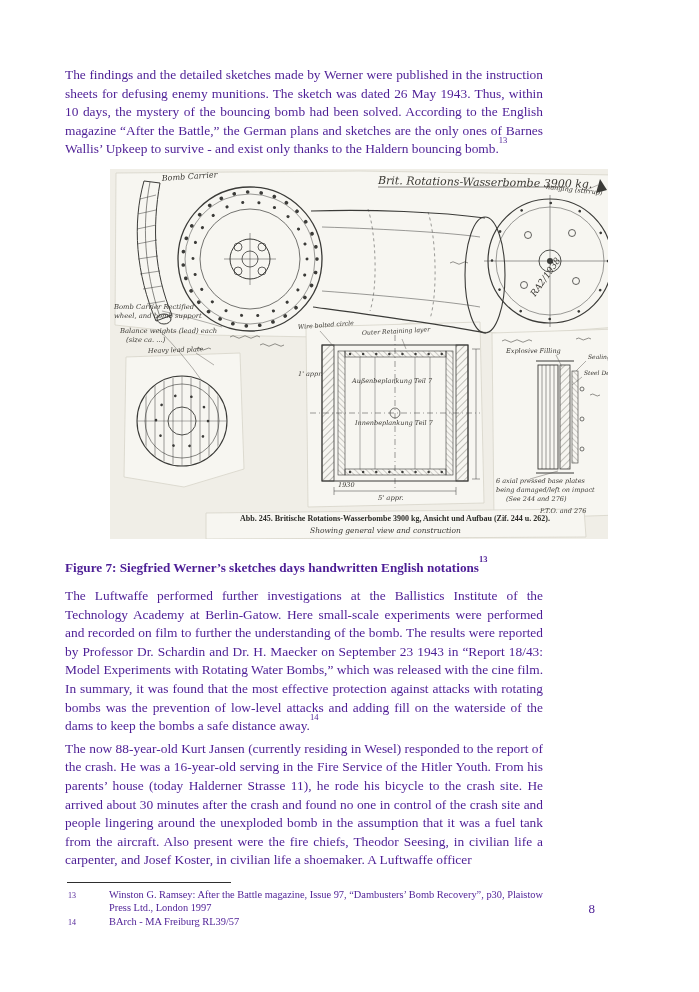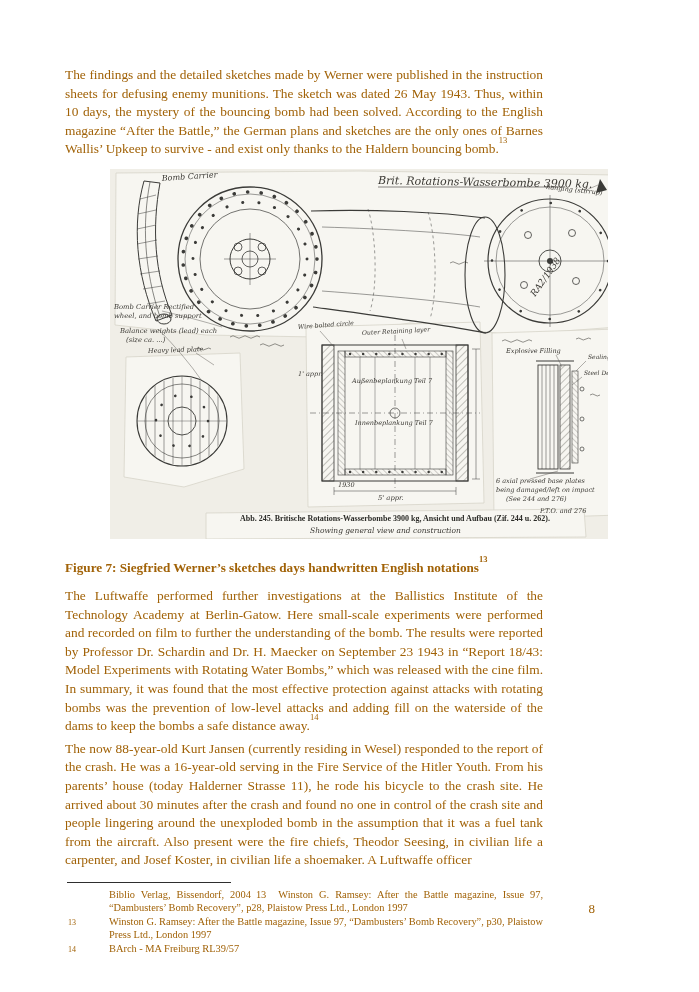--- a/index.html
+++ b/index.html
@@ -1,17 +1,17 @@
 <!DOCTYPE html>
 <html><head>
 <meta charset="utf-8">
 <style>
   html,body{margin:0;padding:0;background:#fff;}
   .page{position:relative;width:608px;height:992px;background:#ffffff;box-sizing:border-box;
-        padding:66px 65px 0 65px;font-family:"Liberation Serif",serif;color:#a16207;overflow:hidden;}
+        padding:66px 65px 0 65px;font-family:"Liberation Serif",serif;color:#4c1d95;overflow:hidden;}
   .body-text{margin:0 0 4px 0;font-size:13.4px;line-height:18.6px;text-align:justify;}
   .fnref{font-size:8.5px;position:relative;top:-5px;line-height:0;}
   .figure-wrap{width:512px;height:370px;margin:10px 0 20px 45px;}
   .figure-caption{margin:0 0 11px 0;font-weight:bold;font-size:13.2px;line-height:17px;}
   .fn-area{margin-top:12px;}
   .fn-rule{width:164px;border-top:1px solid #2e2e2e;margin:0 0 5px 2px;}
   .fn{display:flex;font-size:10.4px;line-height:13.4px;}
   .fn-num{flex:0 0 44px;width:44px;font-size:8px;padding:1.5px 0 0 3px;box-sizing:border-box;}
   .fn-text{flex:0 1 488px;max-width:488px;text-align:justify;}
   .fn-marker{margin:0 12px 0 5px;}
@@ -193,24 +193,20 @@
 
   <p class="figure-caption"><span>Figure 7: Siegfried Werner’s sketches days handwritten English notations</span><sup class="fnref">13</sup></p>
 
   <p class="body-text"><span>The Luftwaffe performed further investigations at the Ballistics Institute of the Technology Academy at Berlin-Gatow. Here small-scale experiments were performed and recorded on film to further the understanding of the bomb. The results were reported by Professor Dr. Schardin and Dr. H. Maecker on September 23 1943 in “Report 18/43: Model Experiments with Rotating Water Bombs,” which was released with the cine film. In summary, it was found that the most effective protection against attacks with rotating bombs was the prevention of low-level attacks and adding fill on the waterside of the dams to keep the bombs a safe distance away.</span><sup class="fnref">14</sup></p>
 
   <p class="body-text">The now 88-year-old Kurt Jansen (currently residing in Wesel) responded to the report of the crash. He was a 16-year-old serving in the Fire Service of the Hitler Youth. From his parents’ house (today Halderner Strasse 11), he rode his bicycle to the crash site. He arrived about 30 minutes after the crash and found no one in control of the crash site and people lingering around the unexploded bomb in the assumption that it was a fuel tank from the aircraft. Also present were the fire chiefs, Theodor Seesing, in civilian life a carpenter, and Josef Koster, in civilian life a shoemaker. A Luftwaffe officer</p>
 
   <div class="fn-area">
     <div class="fn-rule"></div>
 
-    <div class="fn">
-      <span class="fn-num"></span>
-      <span class="fn-text"><span>Biblio Verlag, Bissendorf, 2004</span><span class="fn-marker">13</span><span>Winston G. Ramsey: After the Battle magazine, Issue 97, “Dambusters’ Bomb Recovery”, p28, Plaistow Press Ltd., London 1997</span></span>
-    </div>
 
     <div class="fn">
       <span class="fn-num">13</span>
       <span class="fn-text">Winston G. Ramsey: After the Battle magazine, Issue 97, “Dambusters’ Bomb Recovery”, p30, Plaistow Press Ltd., London 1997</span>
     </div>
 
     <div class="fn">
       <span class="fn-num">14</span>
       <span class="fn-text">BArch - MA Freiburg RL39/57</span>
     </div>

